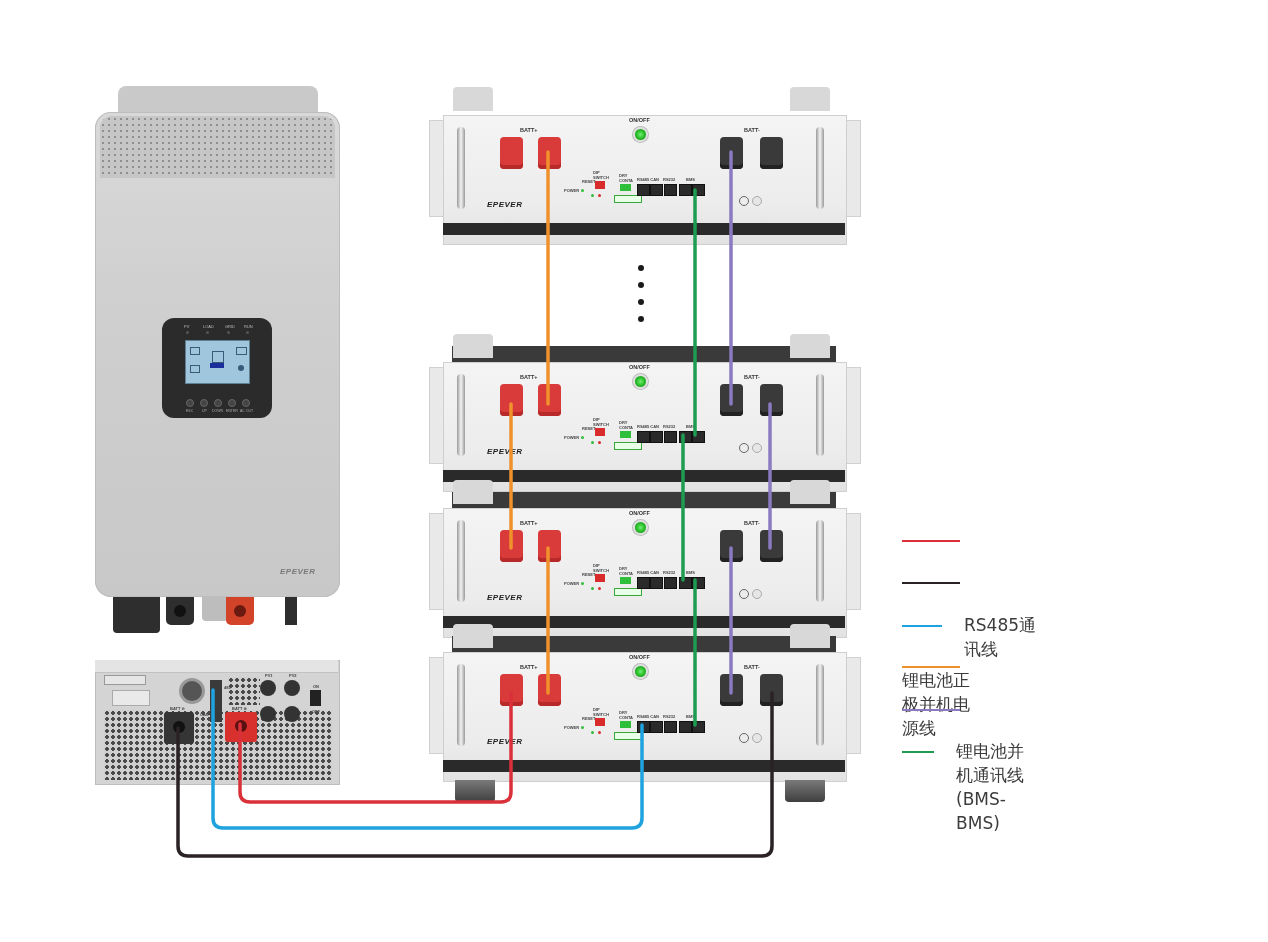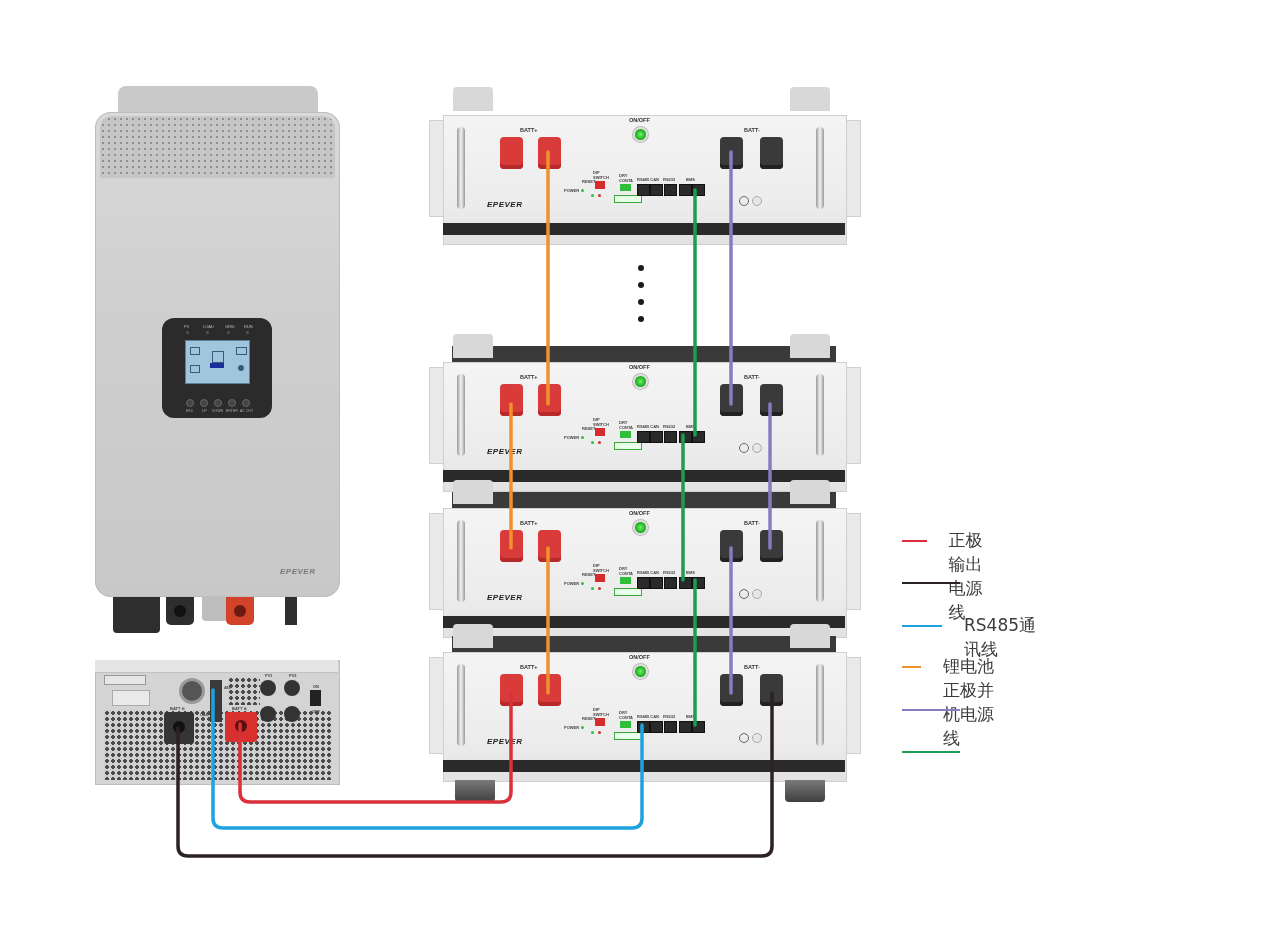--- a/index.html
+++ b/index.html
@@ -333,38 +333,39 @@
 
     <path class="w-blue" d="M213,690 L213,818 Q213,828 223,828 L632,828 Q642,828 642,818 L642,725" stroke="#1fa3de"></path>
 
     <path class="w-black" d="M178,728 L178,846 Q178,856 188,856 L762,856 Q772,856 772,846 L772,693" stroke="#2a2224"></path>
   </g>
 </svg>
 
 <div class="abs legend" id="legend">
     <div class="legend-item" style="top: 0px;">
       <div class="legend-line" style="background: rgb(217, 48, 58);"></div>
-      <div class="legend-text">
-        <div>正极输出电源线</div>
-      </div>
     </div>
     <div class="legend-item" style="top: 42px;">
       <div class="legend-line" style="background: rgb(42, 34, 36);"></div>
     </div>
     <div class="legend-item" style="top: 85px;">
       <div class="legend-line" style="background: rgb(31, 163, 222);"></div>
       <div class="legend-text">
         <div>RS485通讯线</div>
       </div>
     </div>
-    <div class="legend-item" style="top: 126px;">
+    <div class="legend-item" style="top: 126px; flex-direction: column;">
       <div class="legend-line" style="background: rgb(240, 146, 43);"></div>
       <div class="legend-text">
         <div>锂电池正极并机电源线</div>
       </div>
     </div>
     <div class="legend-item" style="top: 169px;">
       <div class="legend-line" style="background: rgb(138, 122, 192);"></div>
     </div>
     <div class="legend-item" style="top: 211px;">
       <div class="legend-line" style="background: rgb(30, 156, 82);"></div>
+      <div class="legend-text">
+        <div>锂电池并机通讯线</div>
+        <div>(BMS-BMS)</div>
+      </div>
     </div>
   </div>
 
 </body></html>

